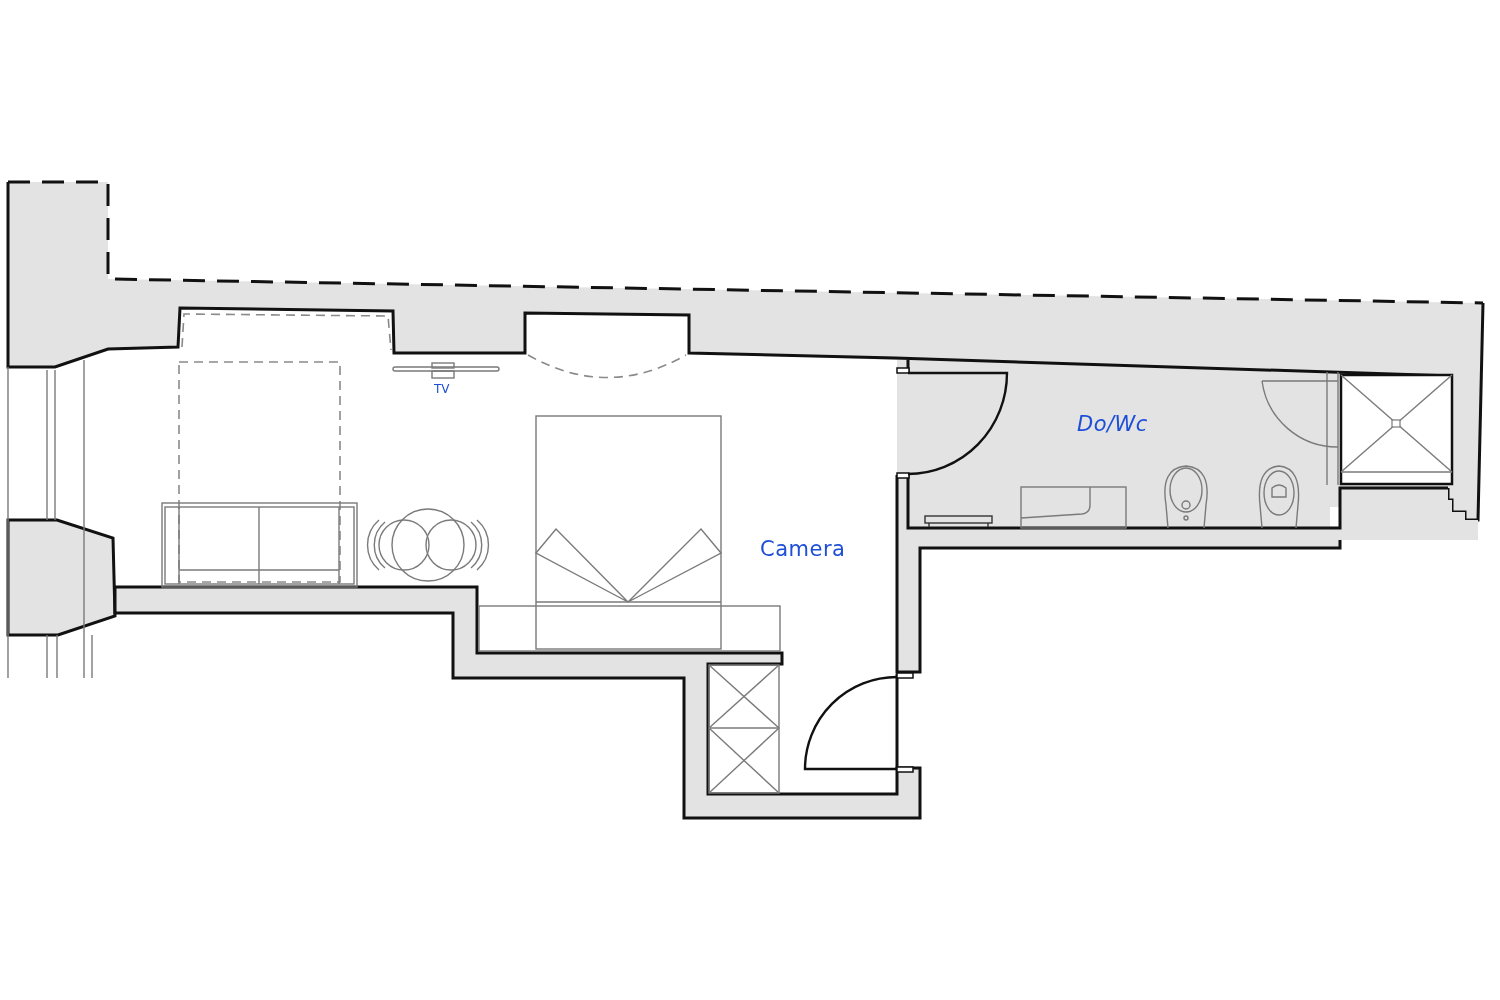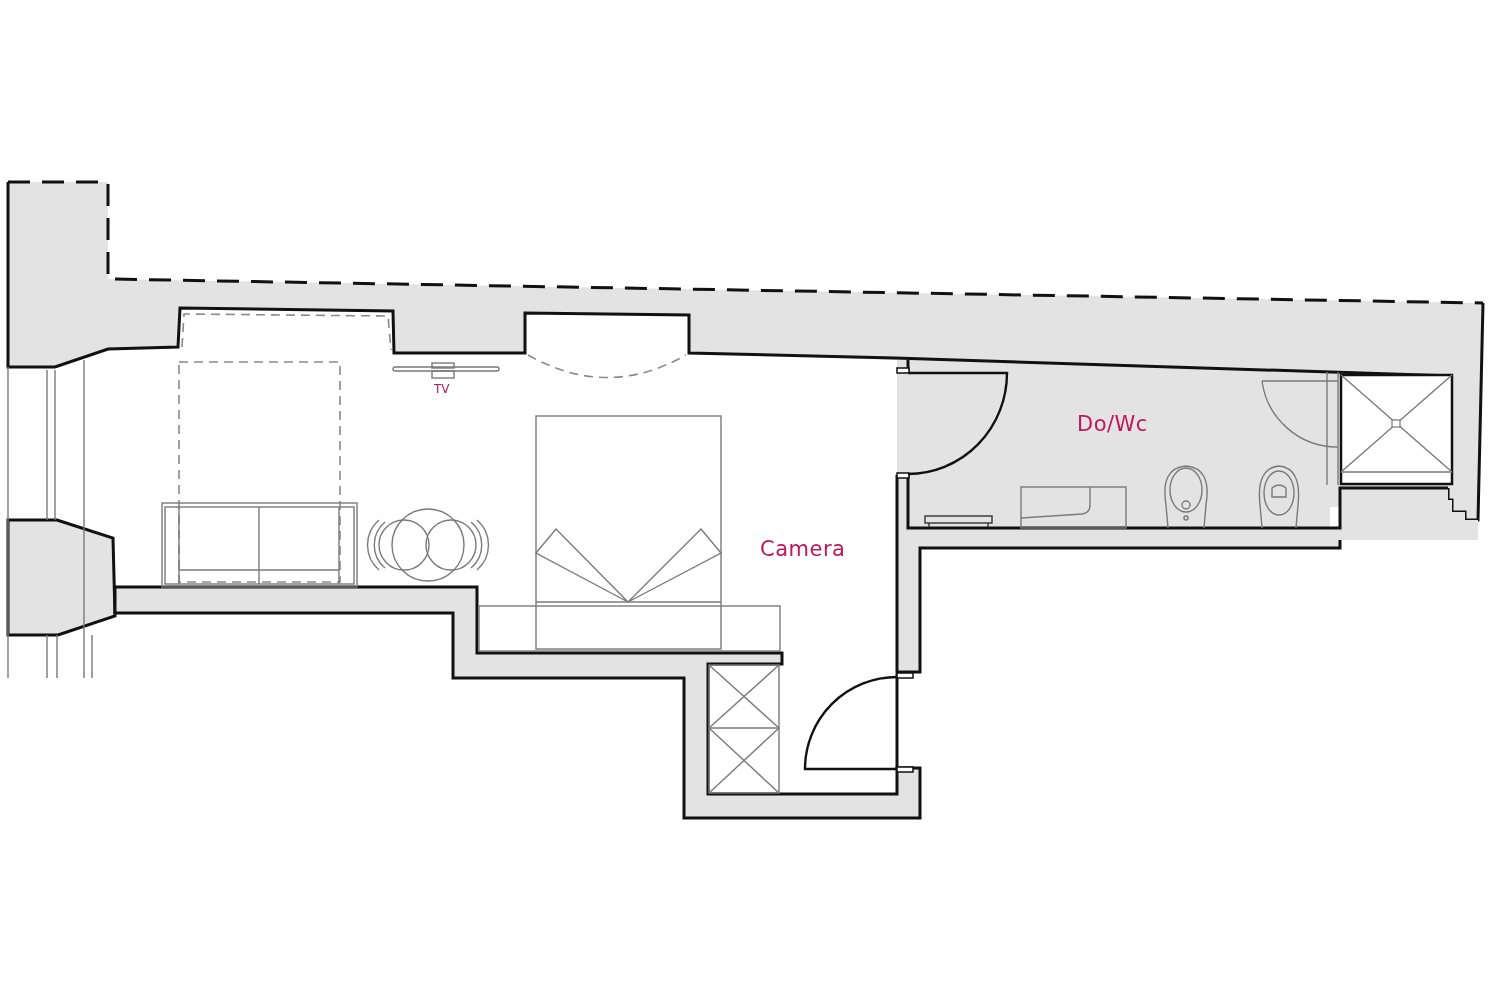--- a/index.html
+++ b/index.html
@@ -5,21 +5,21 @@
   html, body { margin: 0; padding: 0; background: #ffffff; }
   body { width: 1500px; height: 1000px; position: relative; overflow: hidden; font-family: "DejaVu Sans", sans-serif; }
   svg.plan { position: absolute; left: 0; top: 0; }
   .wall { fill: #e3e3e3; stroke: #111; stroke-width: 3; stroke-linejoin: miter; }
   .wall-nofill { fill: none; stroke: #111; stroke-width: 3; }
   .dash-outer { fill: none; stroke: #111; stroke-width: 3; stroke-dasharray: 22 12; }
   .furn { fill: none; stroke: #7a7a7a; stroke-width: 1.4; }
   .furn-dash { fill: none; stroke: #8a8a8a; stroke-width: 1.6; stroke-dasharray: 9 6; }
   .door { fill: none; stroke: #111; stroke-width: 2.4; }
   .white { fill: #ffffff; }
-  .label { position: absolute; color: #be185d; white-space: nowrap; }
+  .label { position: absolute; color: #1d4ed8; white-space: nowrap; }
   .room-label { font-size: 21px; letter-spacing: 0.5px; }
   .small-label { font-size: 12px; }
 </style>
 </head>
 <body>
 
 <svg class="plan" width="1500" height="1000" viewBox="0 0 1500 1000">
 
   <path class="wall" d="M8,182 L108,182 L108,279 L1483,303 L1478,520 L1465,520 L1465,512 L1452,512 L1452,500 L1448,500 L1448,488
        L1340,488 L1340,496 L1340,507 L1330,507 L1330,548 L920,548 L920,672 L900,672 L900,360 L895,360
@@ -128,14 +128,14 @@
     <line x1="1452" y1="375" x2="1341" y2="472" class="furn"></line>
     <rect x="1392" y="420" width="8" height="7" class="white" stroke="#7a7a7a" stroke-width="1.2"></rect>
     <line x1="1327" y1="372" x2="1327" y2="485" class="furn"></line>
     <line x1="1338" y1="372" x2="1338" y2="485" class="furn"></line>
     <path d="M1262,381 L1338,381 M1262,381 A76,76 0 0 0 1338,447" class="furn"></path>
   </g>
 
 </svg>
 
 <div class="label room-label" style="left:760px; top:537px;text-align:center;">Camera</div>
-<div class="label room-label" style="left:1077px; top:412px;">Do/Wc</div>
+<div class="label room-label" style="left:1077px; top:412px;font-style:italic;">Do/Wc</div>
 <div class="label small-label" style="left:434px; top:382px;">TV</div>
 
 </body></html>

